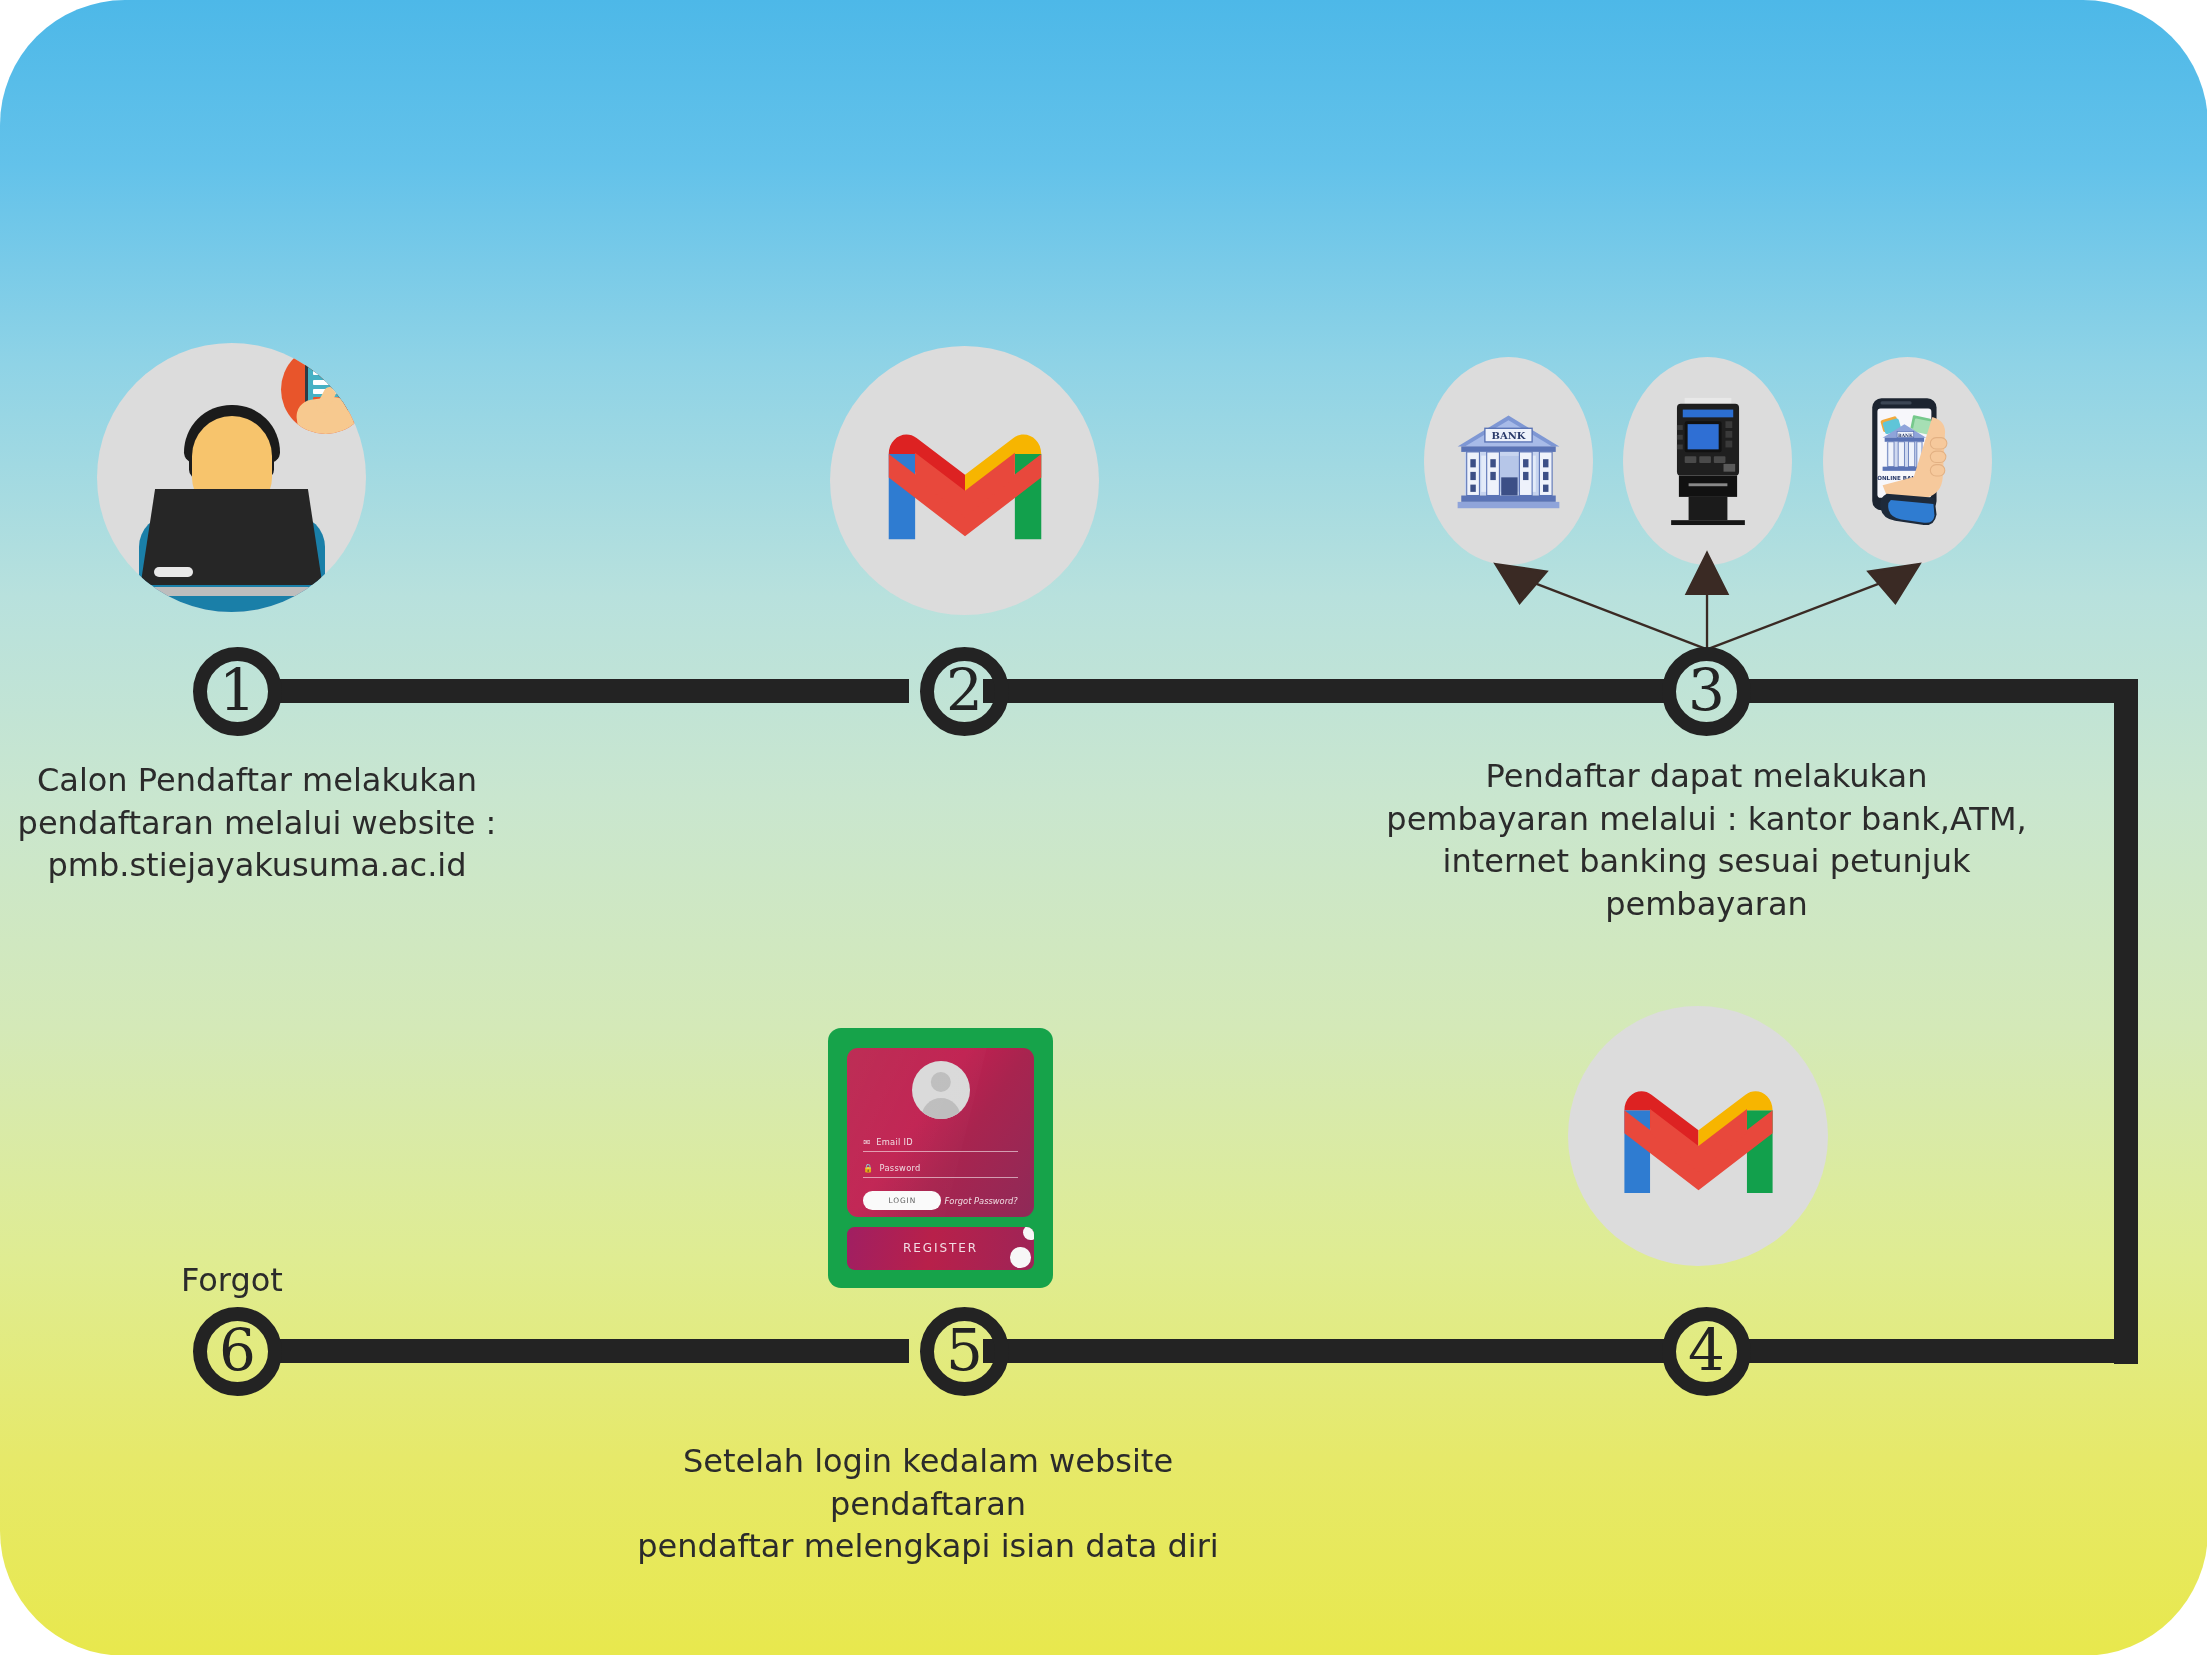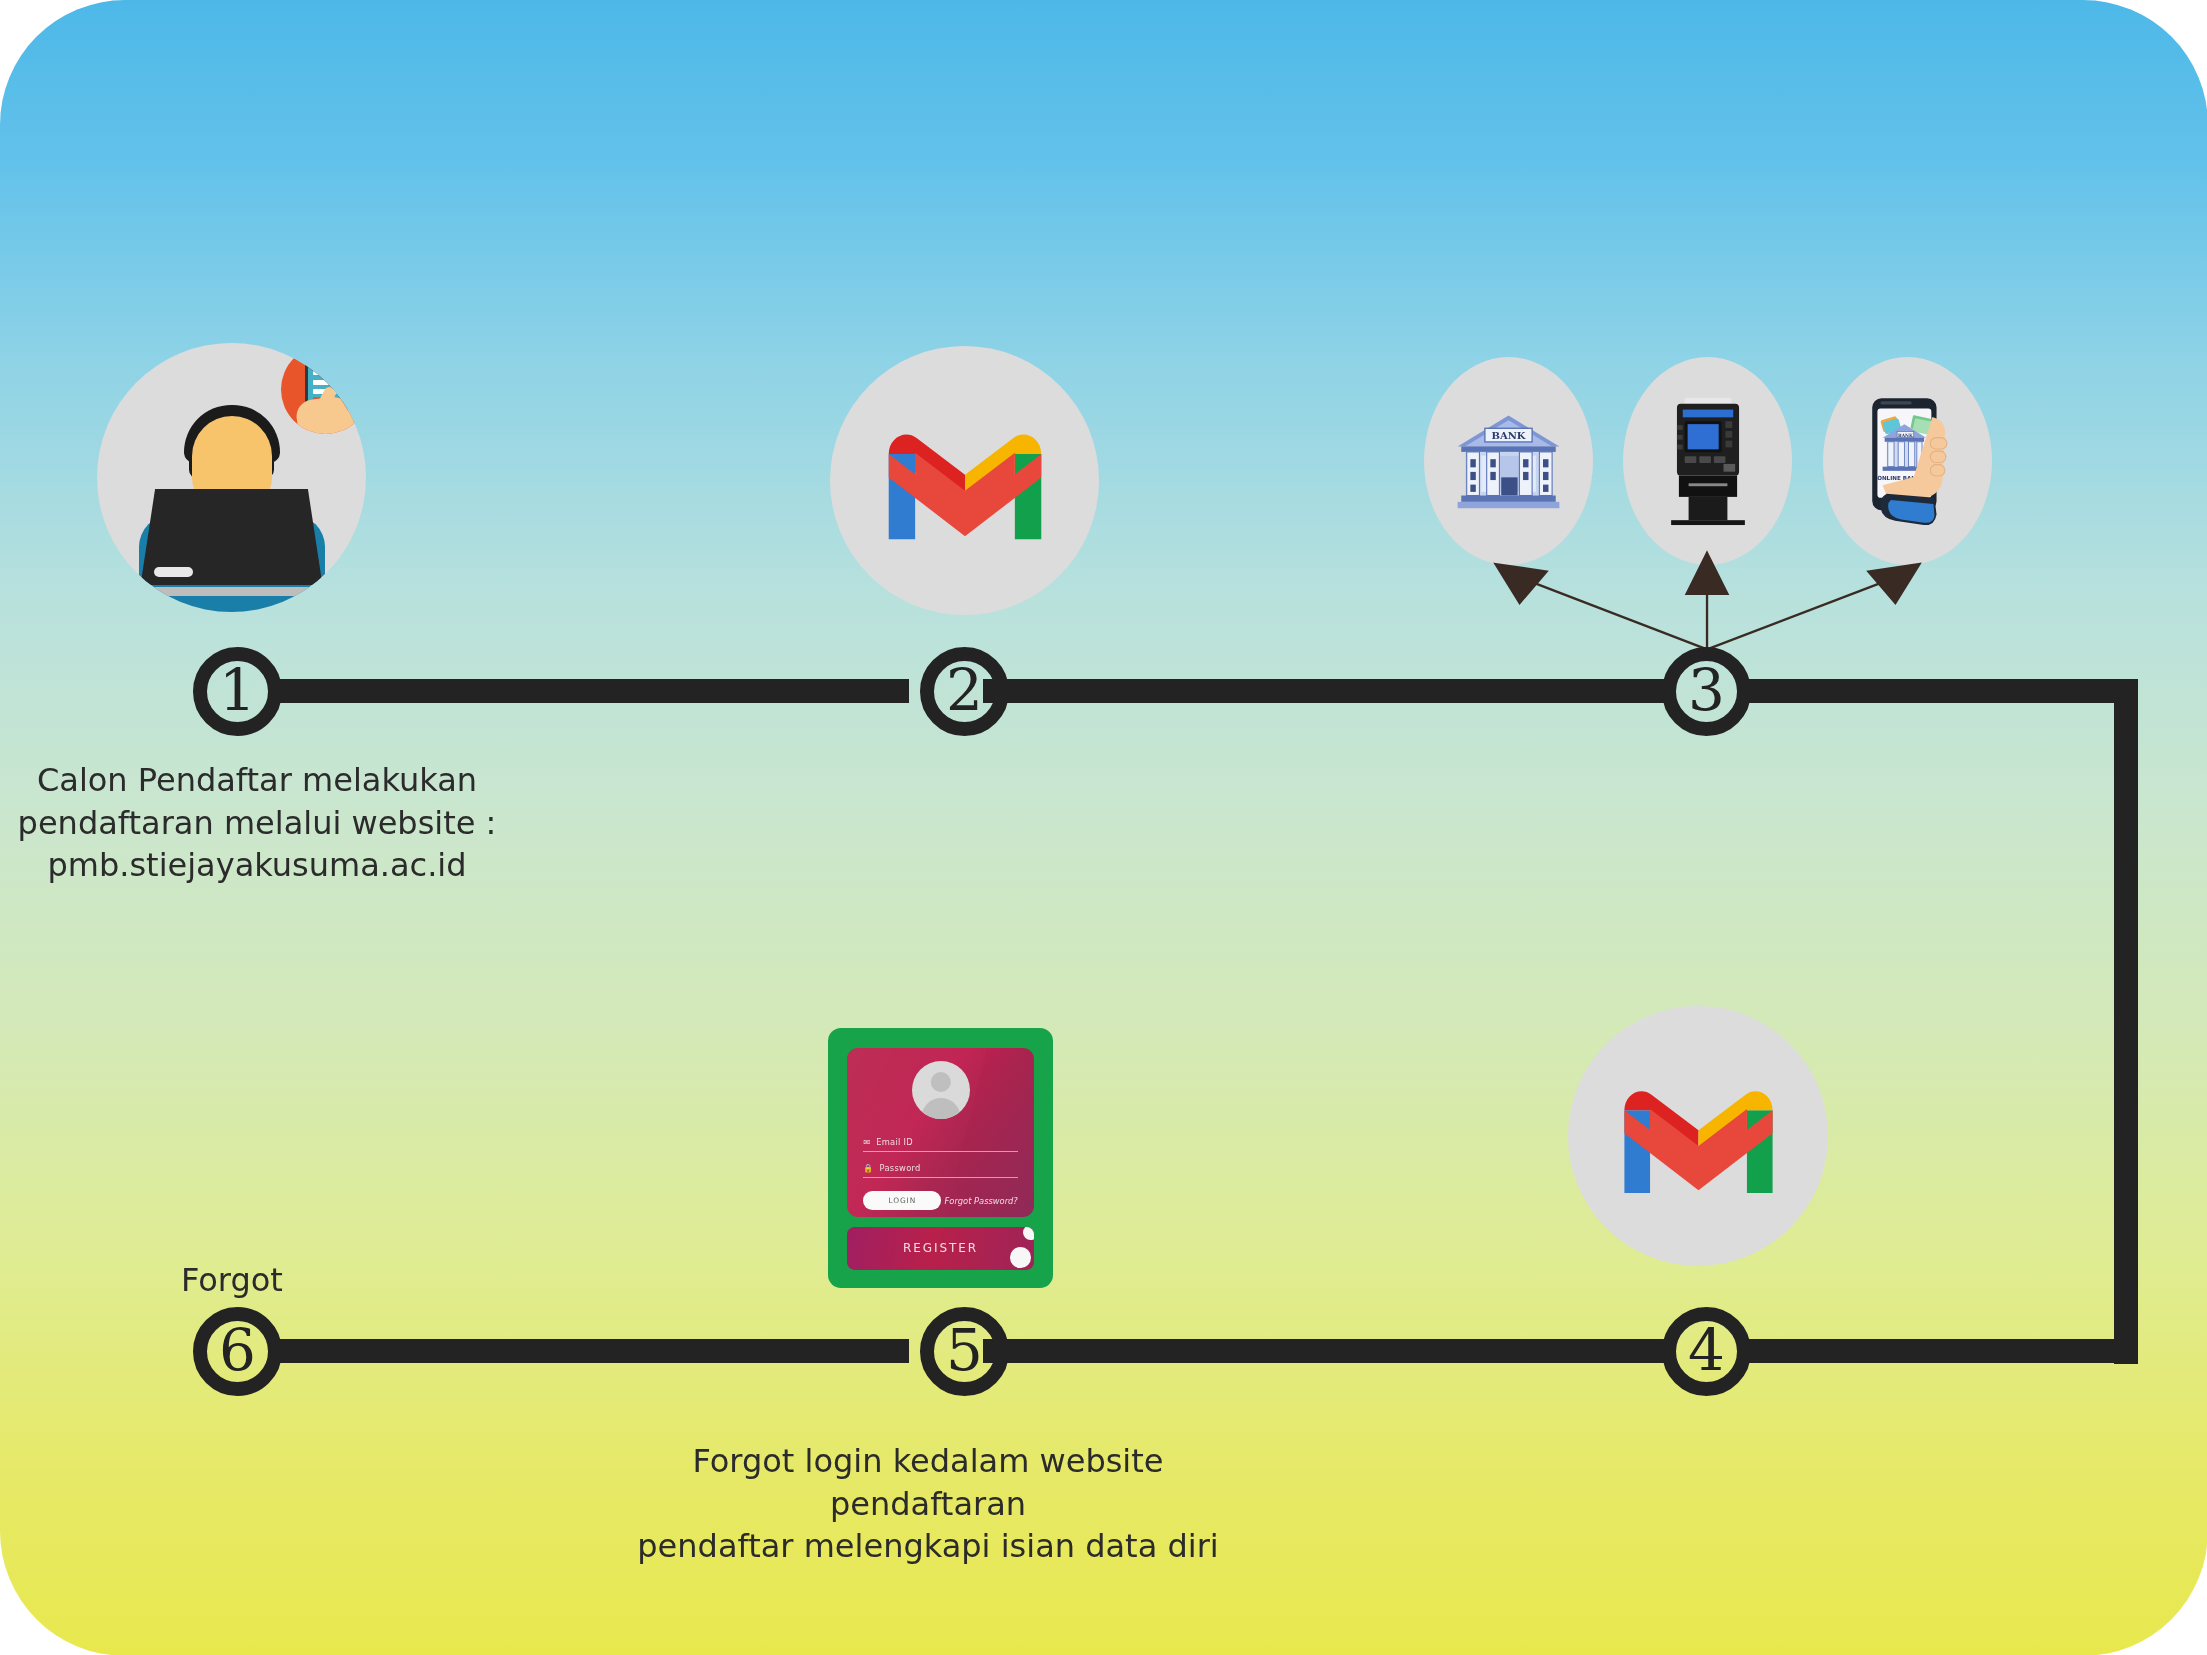--- a/index.html
+++ b/index.html
@@ -236,20 +236,23 @@
         <rect x="78" y="44" width="16" height="11" rx="5.5"></rect>
         <rect x="78" y="57" width="15" height="11" rx="5.5"></rect>
         <rect x="78" y="70" width="14" height="11" rx="5.5"></rect>
       </g>
     </svg>
   </div>
 
   <div class="node" style="left:1662px;top:647px;">
     <span>3</span>
   </div>
+  <div class="caption" style="left:1382px;top:755px;width:649px;">Pendaftar dapat melakukan
+pembayaran melalui : kantor bank,ATM,
+internet banking sesuai petunjuk pembayaran</div>
 
   <div class="circle-icon" style="left:1568px;top:1006px;width:260px;height:260px;">
     <svg class="gmail" width="171" height="134" viewBox="0 0 60 46">
       <path d="M4 43 L4 14 L13 14 L13 43 Z" fill="#2f7cd1"></path>
       <path d="M47 43 L47 14 L56 14 L56 43 Z" fill="#12a04c"></path>
       <path d="M4 14 C4 8.5 9.5 5.5 13.5 8.5 L30 21 L30 33 L13 20 L13 14 Z" fill="#dd2222"></path>
       <path d="M56 14 C56 8.5 50.5 5.5 46.5 8.5 L30 21 L30 33 L47 20 L47 14 Z" fill="#f7b500"></path>
       <path d="M4 14 L30 34 L56 14 L56 22 L30 42 L4 22 Z" fill="#e8483c"></path>
       <path d="M13 13.5 L30 26.5 L47 13.5 L47 22 L30 35.5 L13 22 Z" fill="#e8483c"></path>
     </svg>
@@ -279,21 +282,21 @@
     </div>
     <div class="registerbar">
       <span>REGISTER</span>
       <div class="dot1"></div>
       <div class="dot2"></div>
     </div>
   </div>
   <div class="node" style="left:920px;top:1307px;">
     <span>5</span>
   </div>
-  <div class="caption" style="left:631px;top:1440px;width:594px;">Forgot login kedalam website pendaftaran
+  <div class="caption" style="left:631px;top:1440px;width:594px;">Setelah login kedalam website pendaftaran
 pendaftar melengkapi isian data diri</div>
 
   <div class="small-label" style="left:181px;top:1261px;">Forgot</div>
   <div class="node" style="left:193px;top:1307px;">
     <span>6</span>
   </div>
 
 </div>
 
 

